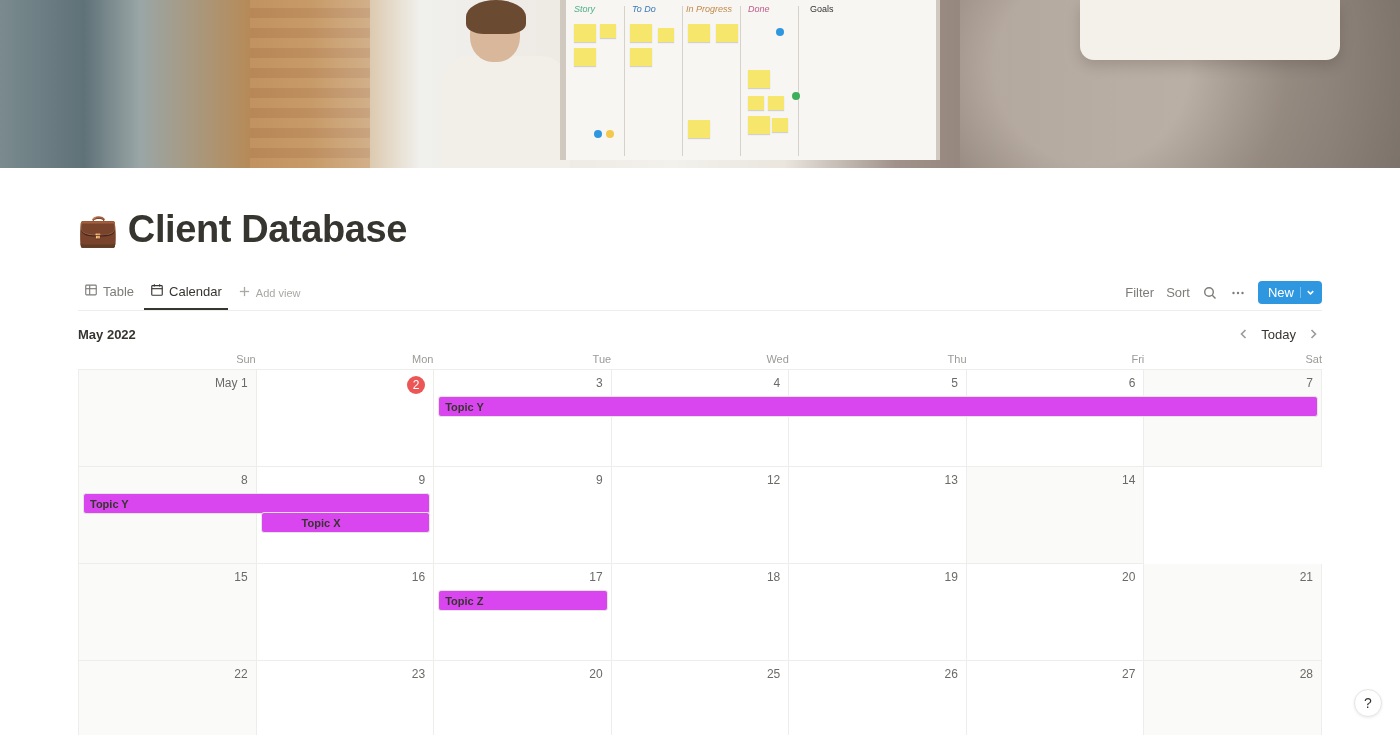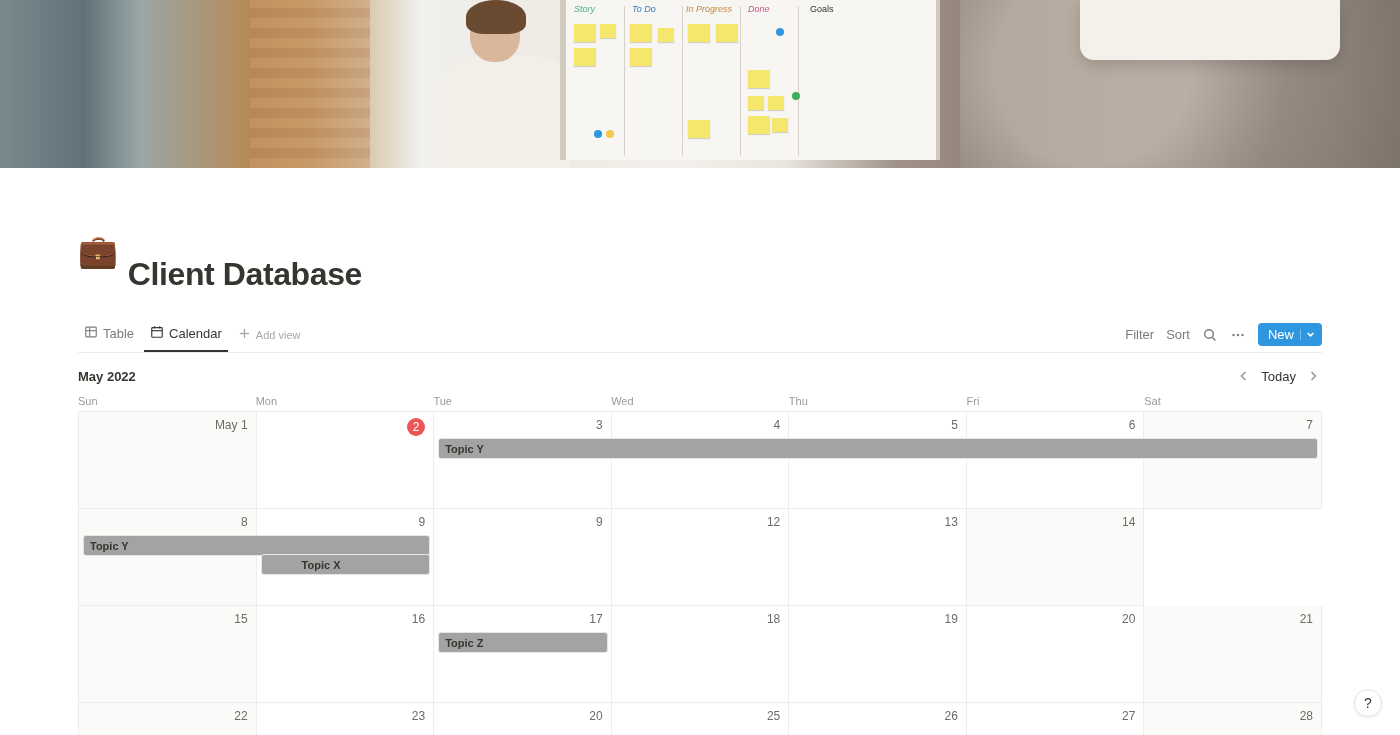--- a/index.html
+++ b/index.html
@@ -52,21 +52,21 @@
   .page {
     padding: 0 78px;
   }
 
   .title-row {
     display:flex; align-items:center;
     margin-top: 40px;
     gap: 10px;
   }
   .title-icon { font-size: 32px; line-height:1; }
-  .title-text { font-size: 32px; font-weight:700; letter-spacing:-0.4px;margin-top:48px; }
+  .title-text { font-size: 38px; font-weight:700; letter-spacing:-0.4px; }
 
   .views-bar {
     display:flex; align-items:center; justify-content:space-between;
     margin-top: 24px;
     border-bottom:1px solid #ededec;
     height: 36px;
   }
   .views-left { display:flex; gap:4px; }
   .view-tab {
     display:flex; align-items:center; gap:5px;
@@ -96,21 +96,21 @@
     display:flex;align-items:center;justify-content:space-between;
     margin-top:10px;height:26px;
   }
   .cal-month{font-size:13px;font-weight:600;}
   .cal-nav{display:flex;align-items:center;gap:8px;}
   .cal-nav .today{font-size:13px;color:#37352f;cursor:pointer;}
   .cal-nav .chev{width:18px;height:18px;color:#9b9a97;cursor:pointer;display:flex;align-items:center;justify-content:center;}
   .cal-nav svg{width:14px;height:14px;}
 
   .dow-row{display:grid;grid-template-columns:repeat(7,1fr);margin-top:4px;}
-  .dow{font-size:11px;color:#9b9a97;text-align:left;padding:2px 0;}
+  .dow{font-size:11px;color:#9b9a97;text-align:right;padding:2px 0;}
 
   .grid{
     border:1px solid #ededec;border-bottom:none;border-right:none;
     margin-top:2px;
     position:relative;
   }
   .week{display:grid;grid-template-columns:repeat(7,1fr);position:relative;}
   .day{
     border-right:1px solid #ededec;border-bottom:1px solid #ededec;
     height:97px;position:relative;
@@ -125,21 +125,21 @@
   .day .num .mlabel{color:#6b6a66;}
   .day.today .num .d{
     display:inline-flex;align-items:center;justify-content:center;
     width:18px;height:18px;border-radius:50%;
     background:#eb5757;color:#fff;font-weight:500;
   }
 
   
   .span-event{
     position:absolute;height:21px;border:1px solid #e6e5e2;border-radius:3px;
-    background:#a3a3a3;font-size:11px;font-weight:600;
+    background:#d946ef;font-size:11px;font-weight:600;
     display:flex;align-items:center;padding:0 6px;color:#37352f;
     cursor:pointer;
   }
 
   .help-btn{
     position:absolute;right:18px;bottom:18px;
     width:28px;height:28px;border-radius:50%;
     background:#fff;border:1px solid #e6e5e2;
     display:flex;align-items:center;justify-content:center;
     font-size:14px;color:#37352f;box-shadow:0 1px 3px rgba(0,0,0,.08);

